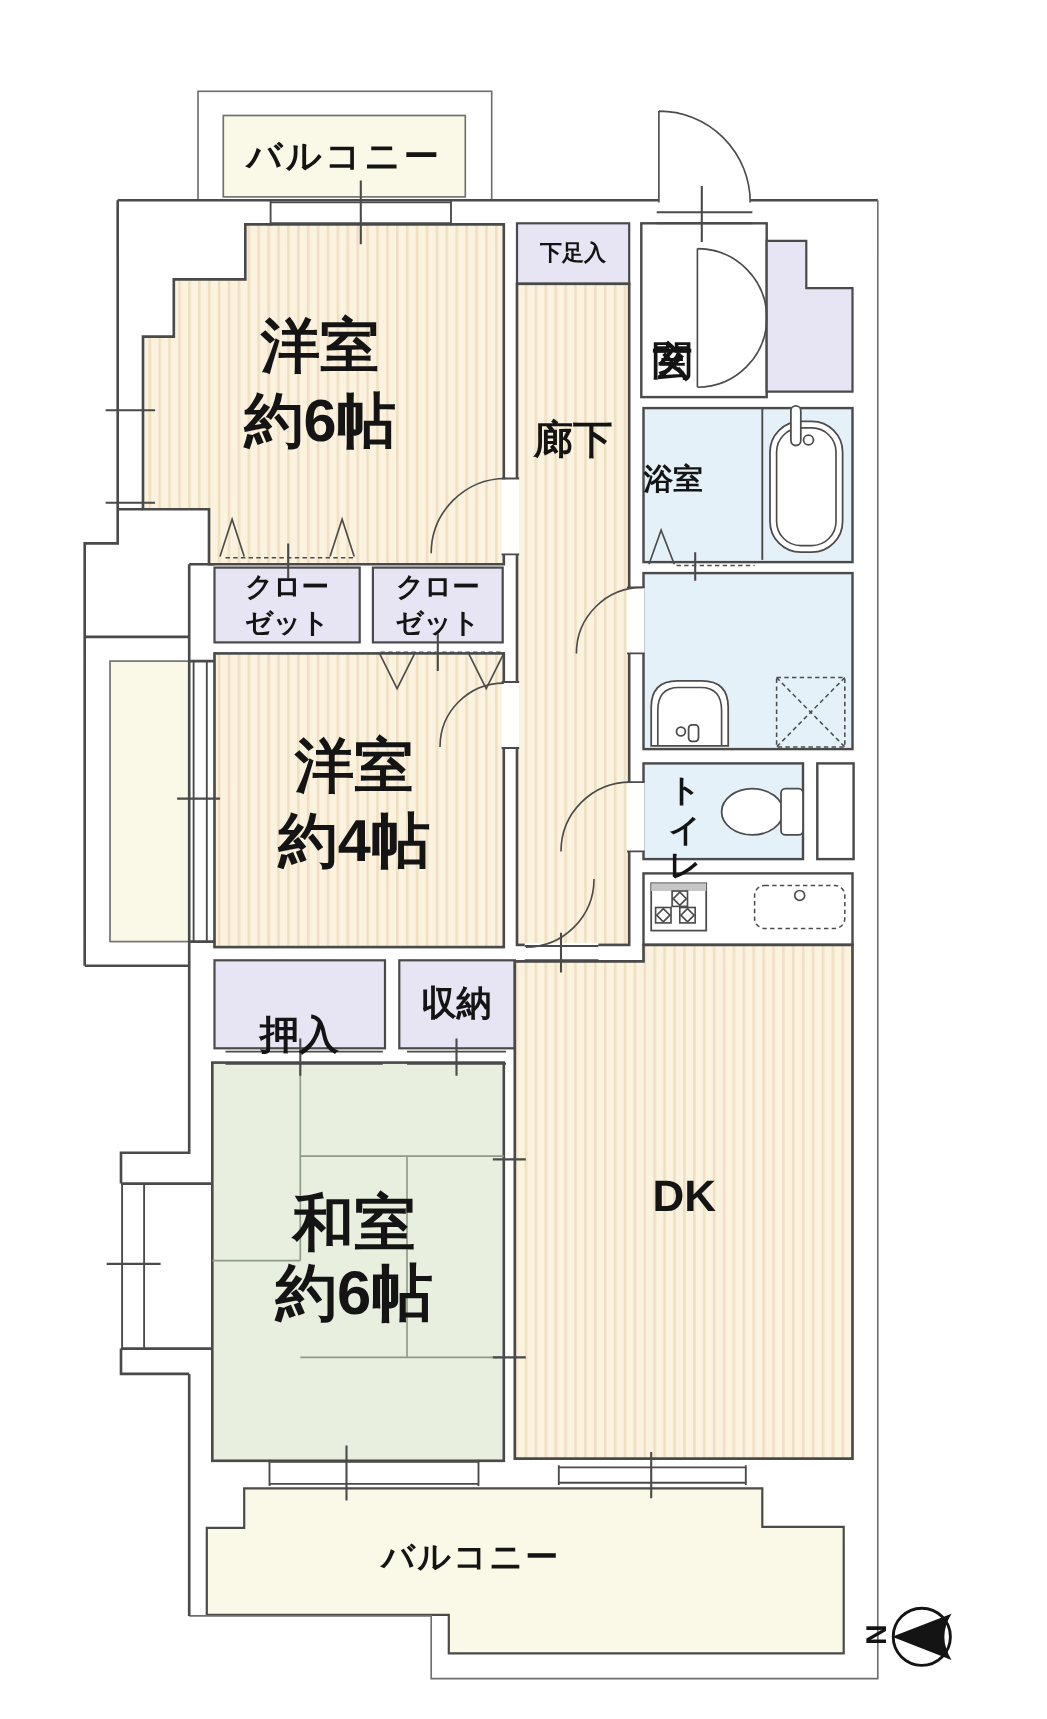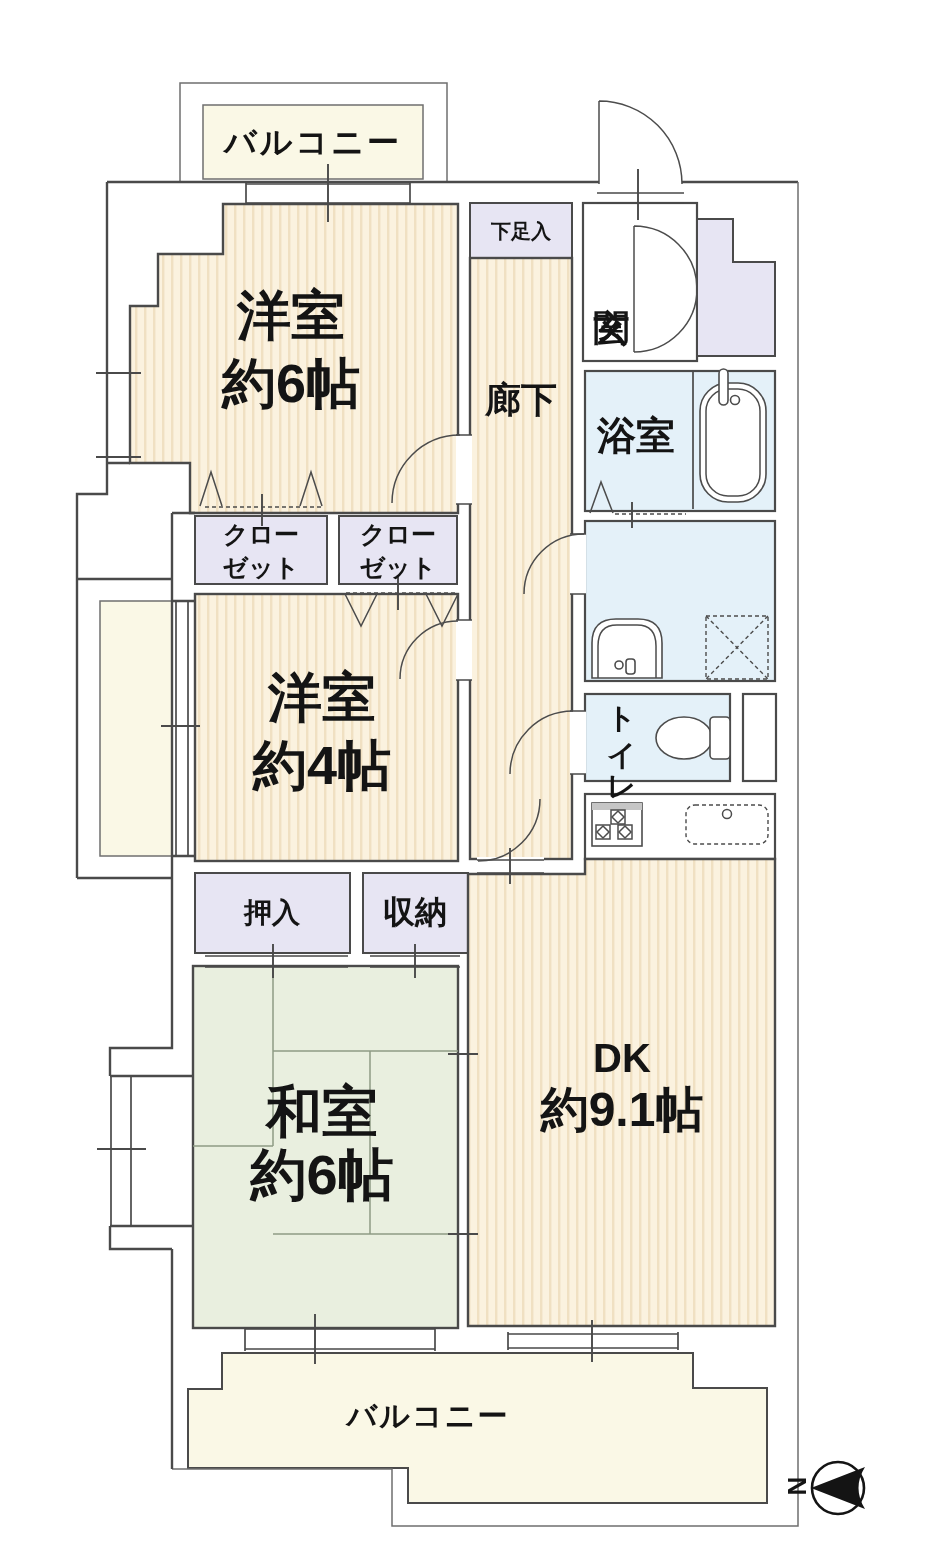--- a/index.html
+++ b/index.html
@@ -156,51 +156,50 @@
   <span>洋室</span>
   <span>約6帖</span>
 </div>
 
 <div class="lbl" style="left:521px;top:215px;font-size:20px">下足入</div>
 
 <div class="lbl vlbl" style="left:612px;top:267px;font-size:36px">玄関</div>
 
 <div class="lbl" style="left:521px;top:383px;font-size:36px">廊下</div>
 
-<div class="lbl" style="left:636px;top:420px;font-size:39px">浴室</div>
+<div class="lbl" style="left:612px;top:420px;font-size:27px">浴室</div>
 
 
 <div class="lbl" style="left:261px;top:534px;font-size:25px;line-height:1.3">
   <span>クロー</span>
   <span>ゼット</span>
 </div>
 
 <div class="lbl" style="left:398px;top:534px;font-size:25px;line-height:1.3">
   <span>クロー</span>
   <span>ゼット</span>
 </div>
 
 <div class="lbl big" style="left:322px;top:715px">
   <span>洋室</span>
   <span>約4帖</span>
 </div>
 
 <div class="lbl vlbl" style="left:622px;top:722px;font-size:29px;letter-spacing:2px">トイレ</div>
 
-<div class="lbl" style="left:272px;top:896px;font-size:28px">押入</div>
+<div class="lbl" style="left:272px;top:924px;font-size:36px">押入</div>
 
 <div class="lbl" style="left:415px;top:896px;font-size:32px">収納</div>
 
 <div class="lbl jp6" style="left:322px;top:1128px">
   <span>和室</span>
   <span>約6帖</span>
 </div>
 
 <div class="lbl" style="left:622px;top:1072px">
   <span class="dk1">DK</span>
-  <span class="dk2">約9.1帖</span>
 </div>
 
 <div class="lbl" style="left:428px;top:1400px;font-size:30px;letter-spacing:2px">バルコニー</div>
 
 <div class="lbl north" style="left:797px;top:1470px;font-size:26px">N</div>
 
 </div>
 
 </body></html>

